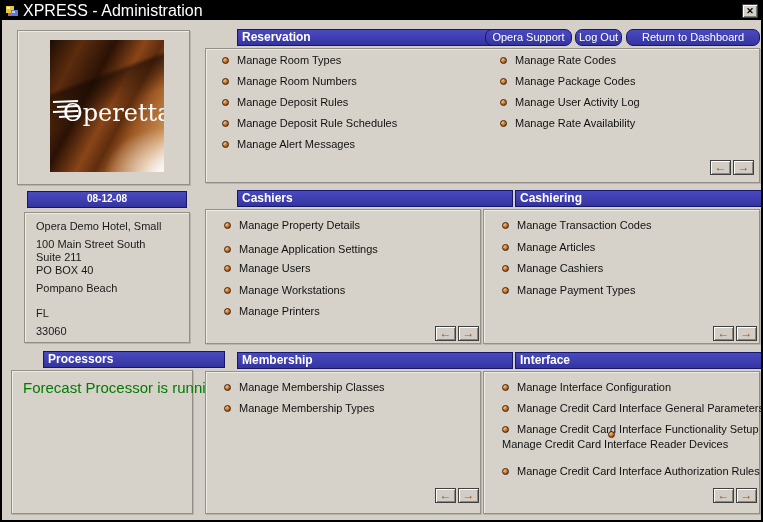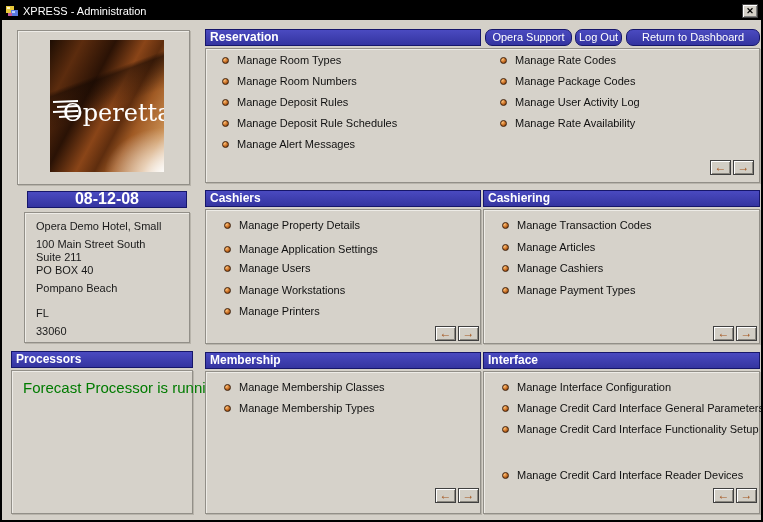--- a/index.html
+++ b/index.html
@@ -10,21 +10,21 @@
     position:relative; width:763px; height:522px;
     background:#d4d0c8; border:2px solid #000; overflow:hidden;
   }
 
   
   .titlebar {
     position:absolute; left:0; top:0; right:0; height:18px;
     background:#000; display:flex; align-items:center; padding-left:3px;
   }
   .titlebar .app-icon { width:14px; height:14px; flex:0 0 auto; }
-  .titlebar .title { color:#fff; font-size:11px; margin-left:4px; white-space:nowrap; }
+  .titlebar .title { color:#fff; font-size:16px; margin-left:4px; white-space:nowrap; }
   .close-btn {
     position:absolute; right:3px; top:2px; width:16px; height:14px;
     background:#d4d0c8; border:1px solid #404040;
     box-shadow: inset 1px 1px 0 #fff, inset -1px -1px 0 #808080;
     font-size:9px; font-weight:bold; color:#000; text-align:center; line-height:12px;
     cursor:pointer;
   }
 
   
   .box {
@@ -33,28 +33,28 @@
     box-shadow: inset 1px 1px 0 #eeece7, 1px 1px 0 #b8b4ab;
   }
 
   
   .hdr, .tbtn {
     position:absolute; height:17px;
     background:linear-gradient(#4a4ac0,#3434a0);
     border:1px solid #16166a;
     color:#fff; font-size:12px; font-weight:bold; line-height:14px;
   }
-  .hdr { padding-left:4px; }
+  .hdr { padding-left:4px;margin-left:32px; }
   .tbtn { font-weight:normal; font-size:11px; text-align:center; cursor:pointer;border-radius:7px; }
 
   .datebar {
     position:absolute; height:17px;
     background:linear-gradient(#4a4ac0,#3434a0);
     border:1px solid #16166a;
-    color:#fff; font-size:16px; font-weight:bold; line-height:14px; text-align:center;
+    color:#fff; font-size:10px; font-weight:bold; line-height:14px; text-align:center;
   }
 
   
   .row { position:absolute; height:14px; display:flex; align-items:center; cursor:pointer; }
   .bullet {
     width:7px; height:7px; border-radius:50%; margin-right:8px; flex:0 0 auto;
     background:radial-gradient(circle at 30% 28%, #ffc27a, #c76d22 55%, #6b3008 95%);
     border:1px solid #40210a;
   }
   .row .lbl { font-size:11px; color:#111; white-space:nowrap; }
@@ -249,21 +249,25 @@
       <span class="lbl">Manage Interface Configuration</span>
     </div>
   <div class="row" style="left:500px; top:399px;">
     <span class="bullet"></span>
       <span class="lbl">Manage Credit Card Interface General Parameters</span>
     </div>
   <div class="row" style="left:500px; top:420px;">
     <span class="bullet"></span>
       <span class="lbl">Manage Credit Card Interface Functionality Setup</span>
     </div>
-  <div class="row" style="left:500px; top:466px;">
+  <div class="row" style="left:500px; top:429px;flex-direction:column;">
     <span class="bullet"></span>
       <span class="lbl">Manage Credit Card Interface Reader Devices</span>
+    </div>
+  <div class="row" style="left:500px; top:462px;">
+    <span class="bullet"></span>
+      <span class="lbl">Manage Credit Card Interface Authorization Rules</span>
     </div>
 
   <div class="nav" style="left:711px; top:486px;">←</div>
   <div class="nav" style="left:734px; top:486px;">→</div>
 
 </div>
 
 </body></html>

